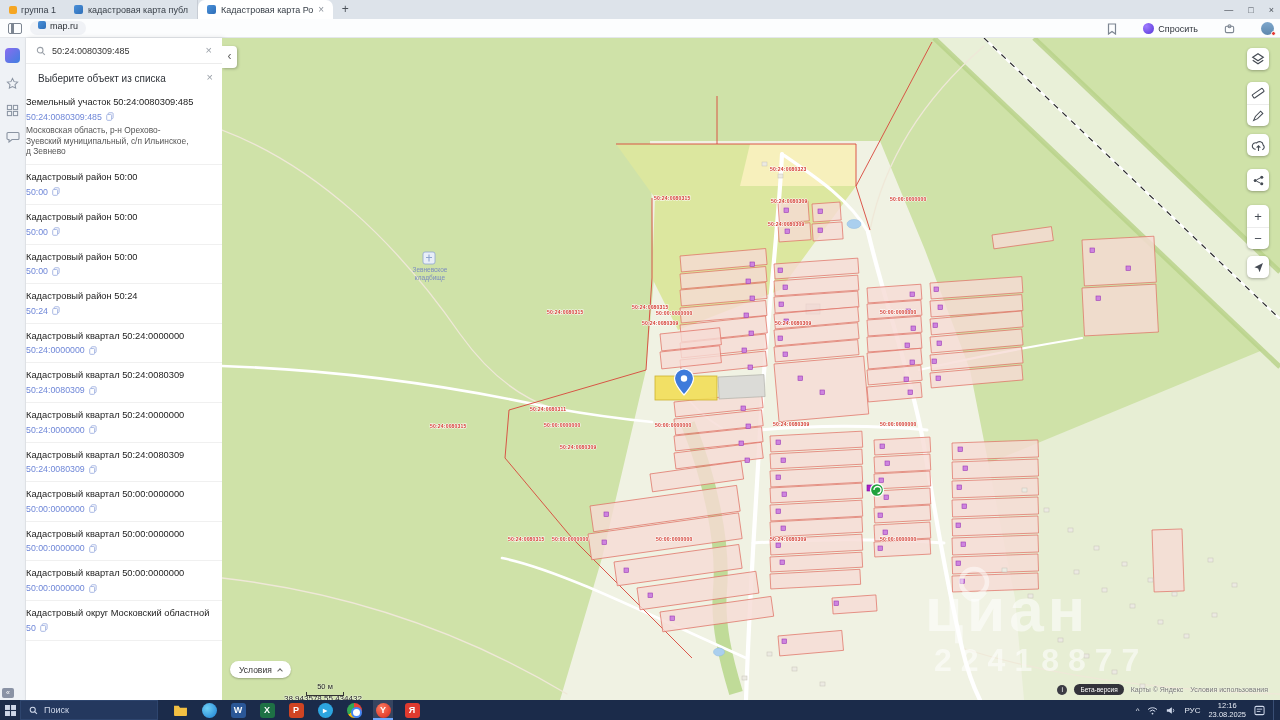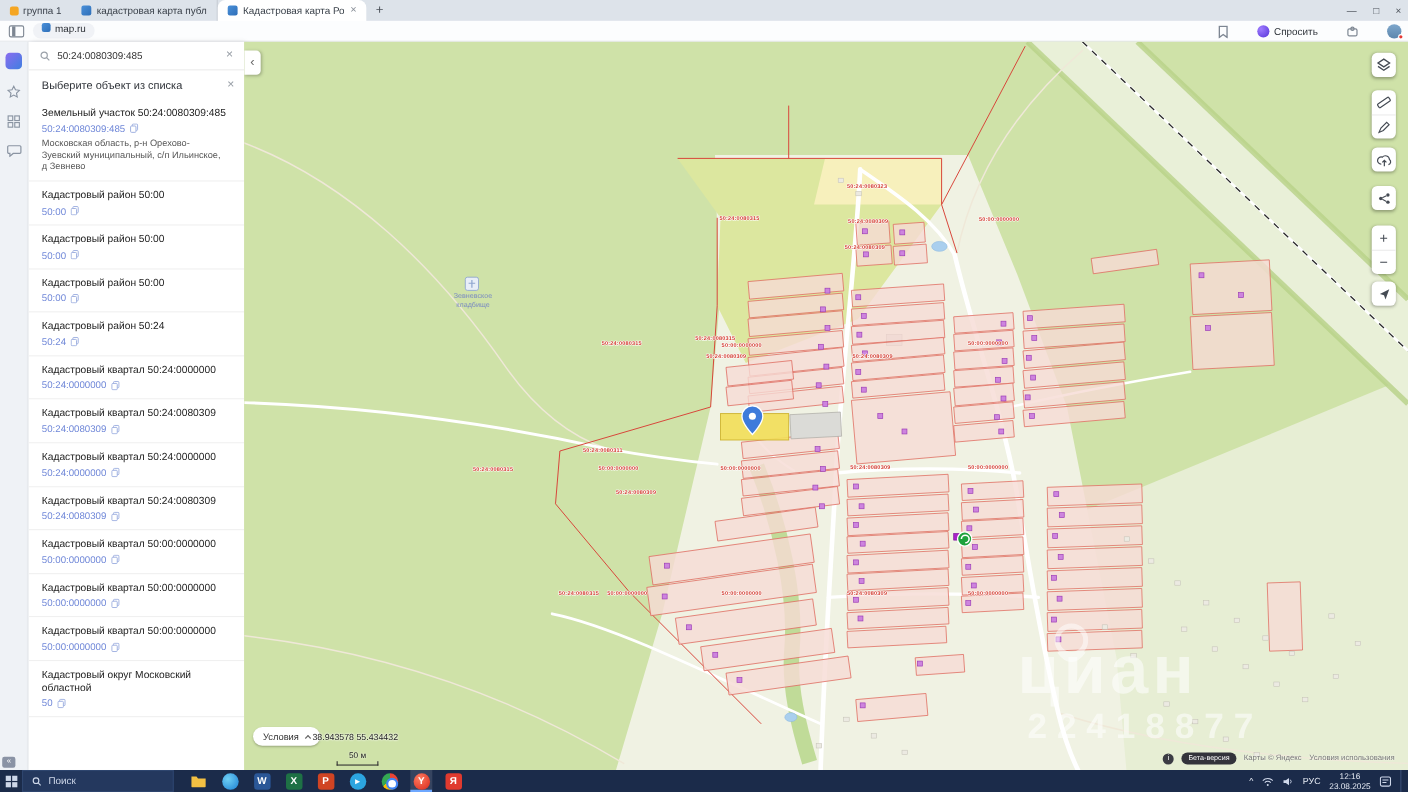--- a/index.html
+++ b/index.html
@@ -35,21 +35,21 @@
   .strip-logo { width:15px; height:15px; border-radius:4px; background:linear-gradient(135deg,#8a6cf0,#3f7fe0); }
   .strip-ic { color:#8a94a2; }
 
   
   .sidebar { position:absolute; left:26px; top:38px; width:196px; height:662px; background:#fff; box-shadow:2px 0 5px rgba(0,0,0,.12); overflow:hidden; }
   .search-row { display:flex; align-items:center; gap:6px; padding:7px 10px; border-bottom:1px solid #ececec; }
   .search-row input { flex:1; border:none; outline:none; font-size:9px; color:#333; background:transparent; }
   .search-clear { color:#9aa0a8; font-size:11px; line-height:1; }
   .panel-head { position:relative; padding:9px 12px 6px; font-size:10px; color:#2e3238; }
   .panel-close { position:absolute; right:9px; top:7px; color:#9aa0a8; font-size:11px; }
-  .obj-item { padding:7px 12px; border-bottom:1px solid #f0f0f0; }
+  .obj-item { padding:7px 0; border-bottom:1px solid #f0f0f0; }
   .obj-title { font-size:9.3px; color:#222; line-height:1.25; }
   .obj-code { display:flex; align-items:center; gap:4px; margin-top:3px; font-size:8.8px; color:#6f87d8; }
   .obj-address { margin-top:3px; font-size:8.4px; color:#555; line-height:1.3; width:168px; }
   .copy-ic svg { display:block; }
 
   
   .map-wrap { position:absolute; left:222px; top:38px; width:1058px; height:662px; overflow:hidden; background:#cfe2a8; }
   #map-svg { position:absolute; left:0; top:0; width:1058px; height:662px; display:block; }
   .par  { fill:#f6dbd4; fill-opacity:.8; stroke:#df6e62; stroke-width:.7; }
   .sel  { fill:#f2de5a; fill-opacity:.92; stroke:#cdb22f; stroke-width:.8; }
@@ -62,21 +62,21 @@
   .dirt { stroke:#efe8d8; stroke-width:1.3; fill:none; stroke-linecap:round; }
   .plabel { font-size:5px; fill:#d2382c; stroke:#ffffff; stroke-width:.9; paint-order:stroke; font-weight:bold; letter-spacing:.2px; }
 
   .collapse-btn { position:absolute; left:0; top:8px; width:15px; height:22px; background:#fff; border-radius:0 4px 4px 0; box-shadow:1px 1px 3px rgba(0,0,0,.25); text-align:center; line-height:21px; color:#666; font-size:12px; }
   .tool-group { position:absolute; right:11px; width:22px; background:#fff; border-radius:5px; box-shadow:0 1px 3px rgba(0,0,0,.3); display:flex; flex-direction:column; overflow:hidden; }
   .tool-btn { width:22px; height:22px; display:flex; align-items:center; justify-content:center; color:#454b54; font-size:13px; }
   .tool-btn + .tool-btn { border-top:1px solid #ececec; }
 
   .legend-pill { position:absolute; left:8px; top:623px; height:17px; background:#fff; border-radius:9px; box-shadow:0 1px 2px rgba(0,0,0,.25); display:flex; align-items:center; padding:0 9px; font-size:8.5px; color:#333; }
   .chev-up { width:4px; height:4px; border-left:1.3px solid #666; border-top:1.3px solid #666; transform:rotate(45deg); display:inline-block; margin-left:6px; margin-top:2px; }
-  .coords { position:absolute; left:14px; top:628px; font-size:8px; color:#1d1d1d; text-shadow:0 0 2px #fff,0 0 2px #fff;padding-left:48px; }
+  .coords { position:absolute; left:14px; top:656px; font-size:8px; color:#1d1d1d; text-shadow:0 0 2px #fff,0 0 2px #fff;padding-left:48px; }
   .scalebar { position:absolute; left:84px; top:644px; width:38px; text-align:center; font-size:7.5px; color:#1d1d1d; text-shadow:0 0 2px #fff; }
   .scalebar .bar { height:4px; border-left:1px solid #333; border-right:1px solid #333; border-bottom:1px solid #333; margin-top:1px; }
   .beta-row { position:absolute; right:12px; top:646px; display:flex; align-items:center; gap:7px; }
   .info-dot { width:10px; height:10px; border-radius:50%; background:#3c3c44; color:#fff; font-size:7px; text-align:center; line-height:10px; }
   .beta-badge { background:#33333b; color:#fff; font-size:6.5px; padding:2px 6px; border-radius:8px; }
   .credits { font-size:7px; color:#777; text-shadow:0 0 2px #fff; }
   .wm-text { position:absolute; left:703px; top:536px; font-size:62px; font-weight:bold; color:rgba(255,255,255,.55); letter-spacing:4px; pointer-events:none; }
   .wm-num { position:absolute; left:712px; top:604px; font-size:32px; font-weight:bold; color:rgba(255,255,255,.55); letter-spacing:9px; pointer-events:none; }
   .cemetery-lbl { position:absolute; left:181px; top:228px; width:54px; text-align:center; font-size:6.5px; line-height:1.2; color:#7b8cc0; pointer-events:none; }
 

